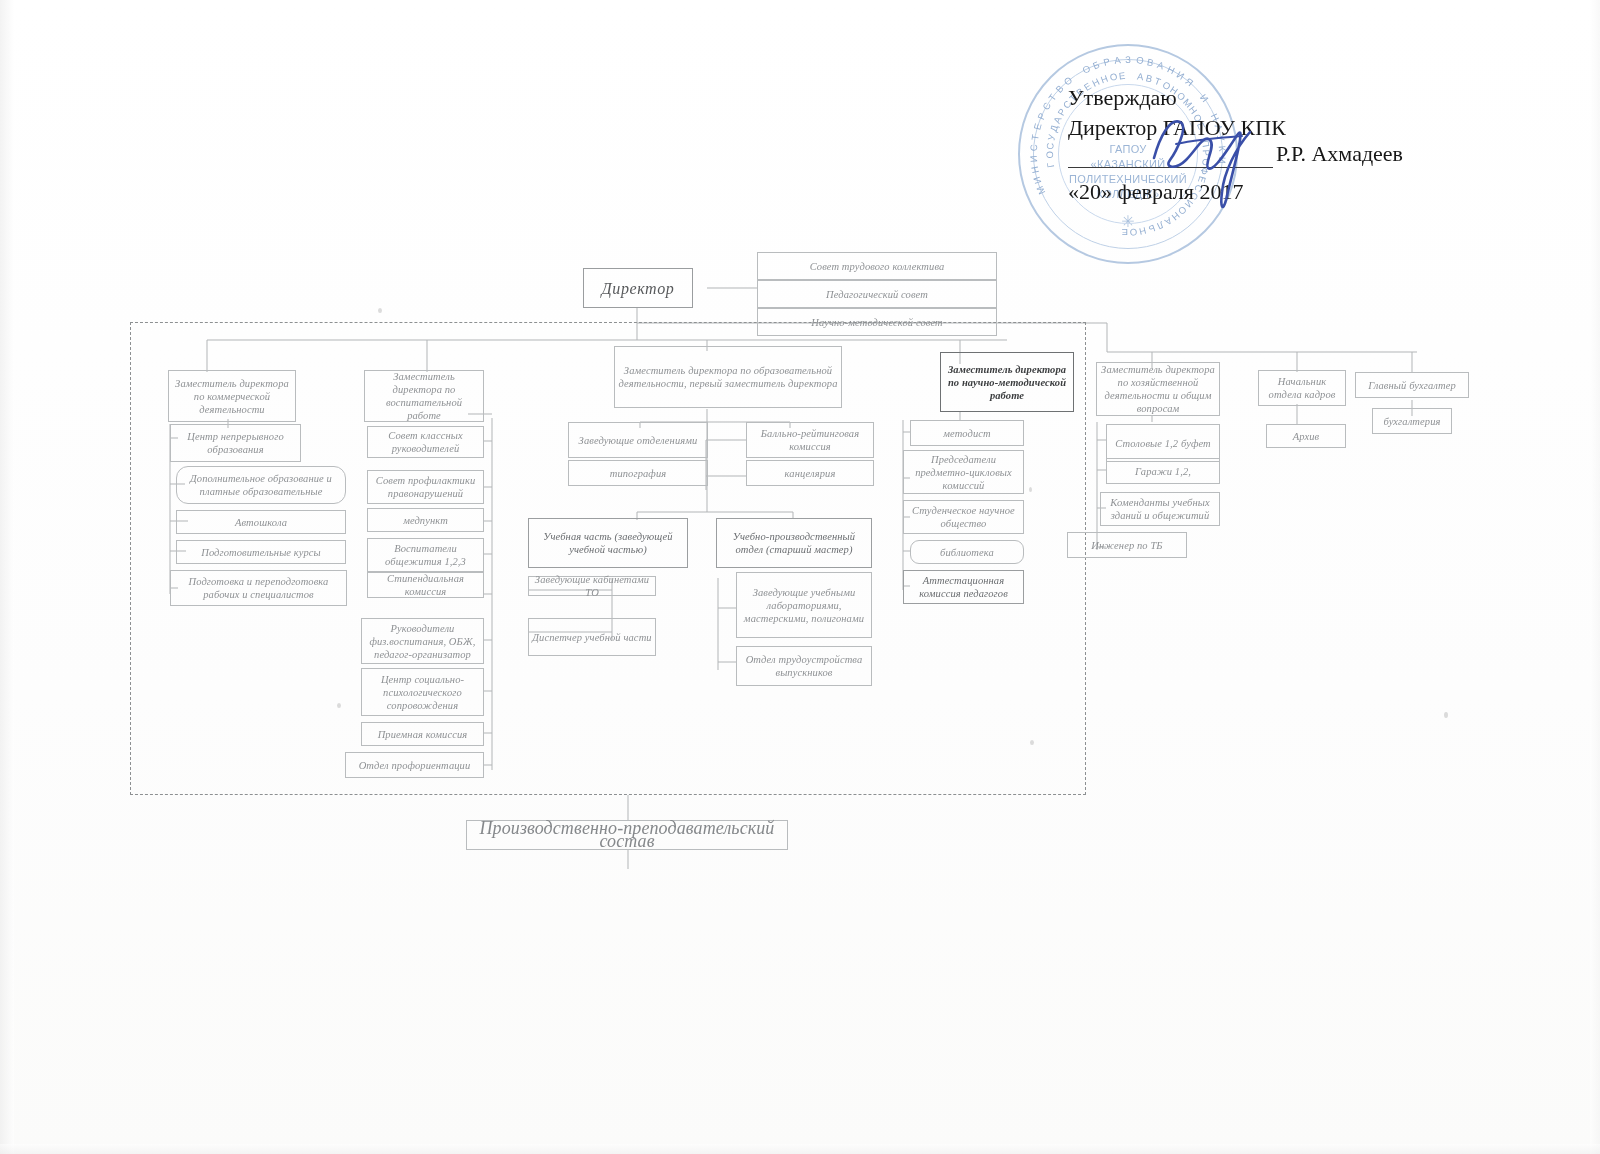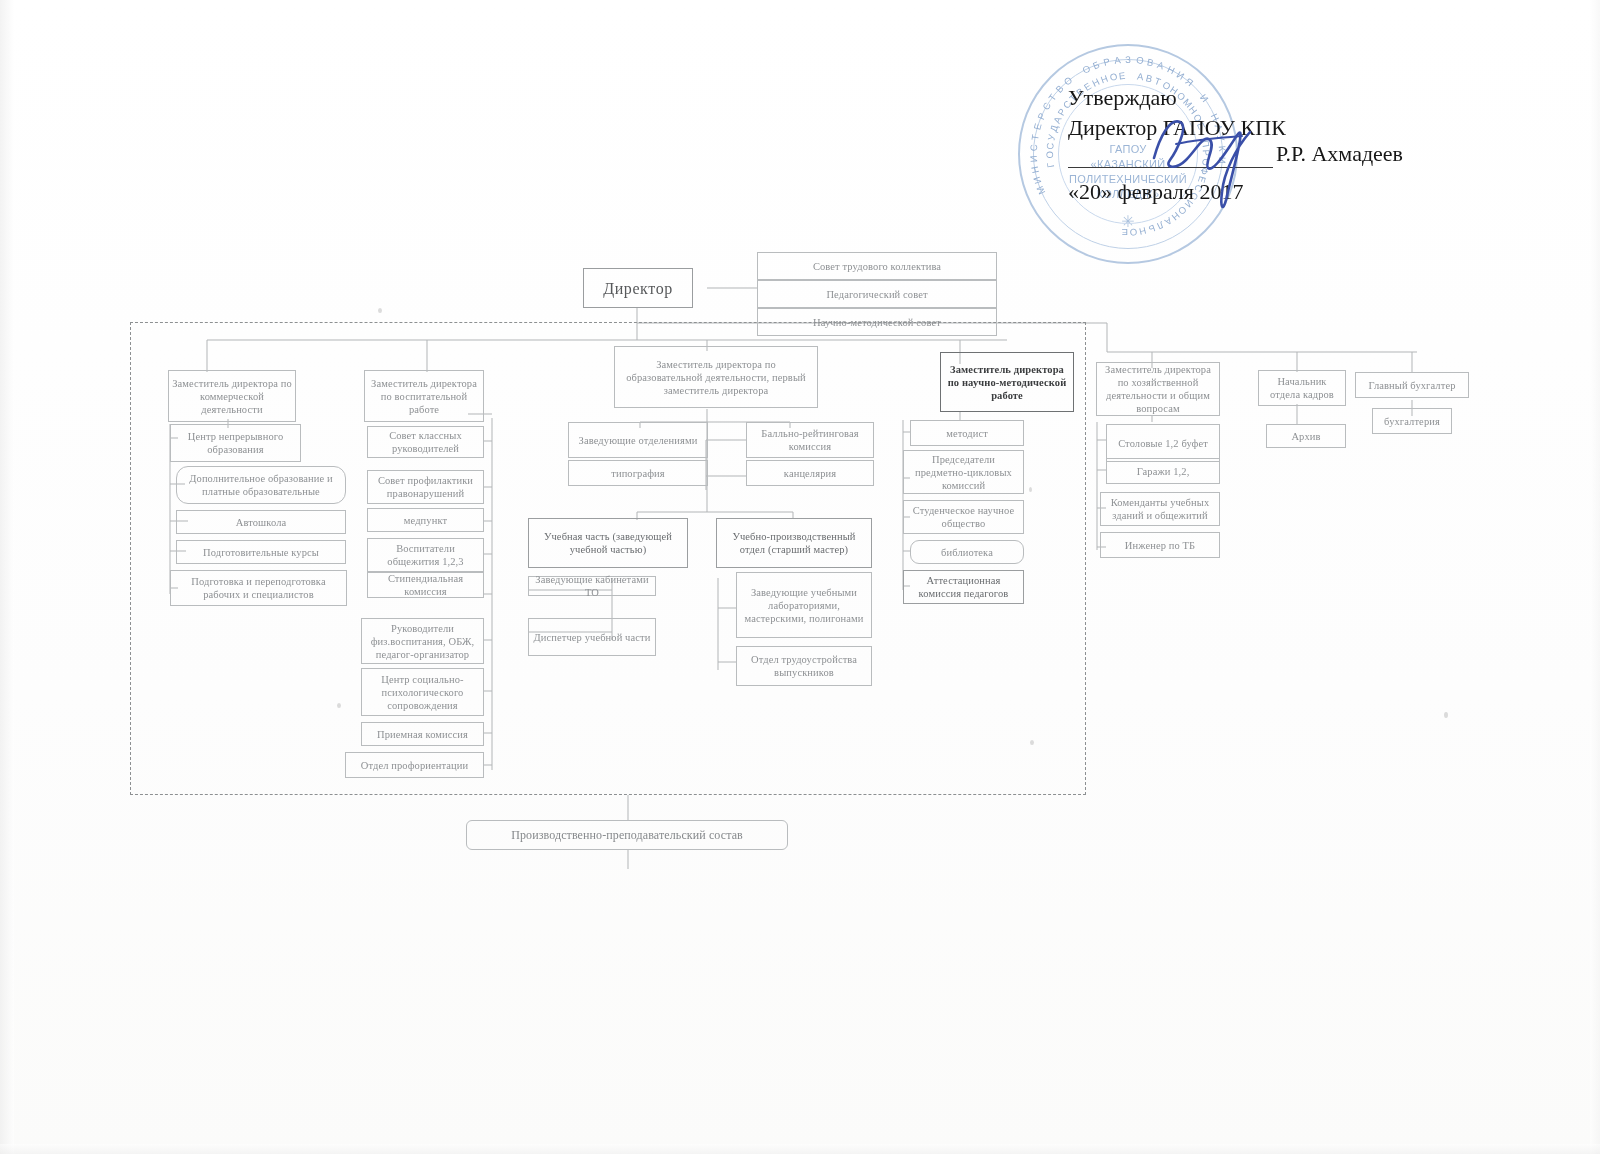--- a/index.html
+++ b/index.html
@@ -85,25 +85,26 @@
     box-sizing:border-box;
     border:1px solid #b9bcbe;
     background:transparent;
     color:#8e9194;
     font-size:10.5px;
     line-height:13px;
     text-align:center;
     display:flex;align-items:center;justify-content:center;
     padding:2px 3px;
     letter-spacing:.1px;
+    font-style:italic;
   }
   .node.dark{color:#3b3d3f;border-color:#6e7173;font-weight:bold;}
   .node.mid{color:#6a6d70;border-color:#9b9ea0;}
   .node.big{font-size:16px;color:#57595b;border-color:#9a9d9f;letter-spacing:.6px;}
-  .node.bottomwide{font-size:12px;color:#85888b;border-radius:6px;}
+  .node.bottomwide{font-size:18px;color:#85888b;}
 
   .dashbox{
     position:absolute;
     box-sizing:border-box;
     border:1.6px dashed #8d9092;
     z-index:2;
   }
 
   svg.links{position:absolute;left:0;top:0;width:1600px;height:1154px;z-index:1;}
   svg.links line, svg.links path{stroke:#b2b5b7;stroke-width:1;fill:none;}
@@ -326,21 +327,21 @@
     <div class="node" style="left:367px;top:426px;width:117px;height:32px;">Совет классных руководителей</div>
     <div class="node" style="left:367px;top:470px;width:117px;height:34px;">Совет профилактики правонарушений</div>
     <div class="node" style="left:367px;top:508px;width:117px;height:24px;">медпункт</div>
     <div class="node" style="left:367px;top:538px;width:117px;height:34px;">Воспитатели общежития 1,2,3</div>
     <div class="node" style="left:367px;top:572px;width:117px;height:26px;">Стипендиальная комиссия</div>
     <div class="node" style="left:361px;top:618px;width:123px;height:46px;">Руководители физ.воспитания, ОБЖ, педагог-организатор</div>
     <div class="node" style="left:361px;top:668px;width:123px;height:48px;">Центр социально-психологического сопровождения</div>
     <div class="node" style="left:361px;top:722px;width:123px;height:24px;">Приемная комиссия</div>
     <div class="node" style="left:345px;top:752px;width:139px;height:26px;">Отдел профориентации</div>
 
-    <div class="node" style="left:614px;top:346px;width:204px;height:62px;">Заместитель директора по образовательной деятельности, первый заместитель директора</div>
+    <div class="node" style="left:614px;top:346px;width:228px;height:62px;">Заместитель директора по образовательной деятельности, первый заместитель директора</div>
     <div class="node" style="left:568px;top:422px;width:140px;height:36px;">Заведующие отделениями</div>
     <div class="node" style="left:568px;top:460px;width:140px;height:26px;">типография</div>
     <div class="node" style="left:746px;top:422px;width:128px;height:36px;">Балльно-рейтинговая комиссия</div>
     <div class="node" style="left:746px;top:460px;width:128px;height:26px;">канцелярия</div>
 
     <div class="node mid" style="left:528px;top:518px;width:160px;height:50px;">Учебная часть (заведующей учебной частью)</div>
     <div class="node" style="left:528px;top:576px;width:128px;height:20px;">Заведующие кабинетами ТО</div>
     <div class="node" style="left:528px;top:618px;width:128px;height:38px;">Диспетчер учебной части</div>
 
     <div class="node mid" style="left:716px;top:518px;width:156px;height:50px;">Учебно-производственный отдел (старший мастер)</div>
@@ -351,21 +352,21 @@
     <div class="node" style="left:910px;top:420px;width:114px;height:26px;">методист</div>
     <div class="node" style="left:903px;top:450px;width:121px;height:44px;">Председатели предметно-цикловых комиссий</div>
     <div class="node" style="left:903px;top:500px;width:121px;height:34px;">Студенческое научное общество</div>
     <div class="node" style="left:910px;top:540px;width:114px;height:24px;border-radius:9px;">библиотека</div>
     <div class="node mid" style="left:903px;top:570px;width:121px;height:34px;">Аттестационная комиссия педагогов</div>
 
     <div class="node" style="left:1096px;top:362px;width:124px;height:54px;">Заместитель директора по хозяйственной деятельности и общим вопросам</div>
     <div class="node" style="left:1106px;top:424px;width:114px;height:38px;">Столовые 1,2 буфет</div>
     <div class="node" style="left:1106px;top:458px;width:114px;height:26px;">Гаражи 1,2,</div>
     <div class="node" style="left:1100px;top:492px;width:120px;height:34px;">Коменданты учебных зданий и общежитий</div>
-    <div class="node" style="left:1100px;top:532px;width:120px;height:26px;">Инженер по ТБ</div>
+    <div class="node" style="left:1067px;top:532px;width:120px;height:26px;">Инженер по ТБ</div>
 
     <div class="node" style="left:1258px;top:370px;width:88px;height:36px;">Начальник отдела кадров</div>
     <div class="node" style="left:1266px;top:424px;width:80px;height:24px;">Архив</div>
 
     <div class="node" style="left:1355px;top:372px;width:114px;height:26px;">Главный бухгалтер</div>
     <div class="node" style="left:1372px;top:408px;width:80px;height:26px;">бухгалтерия</div>
 
     <div class="node bottomwide" style="left:466px;top:820px;width:322px;height:30px;">Производственно-преподавательский состав</div>
   </div>
 

